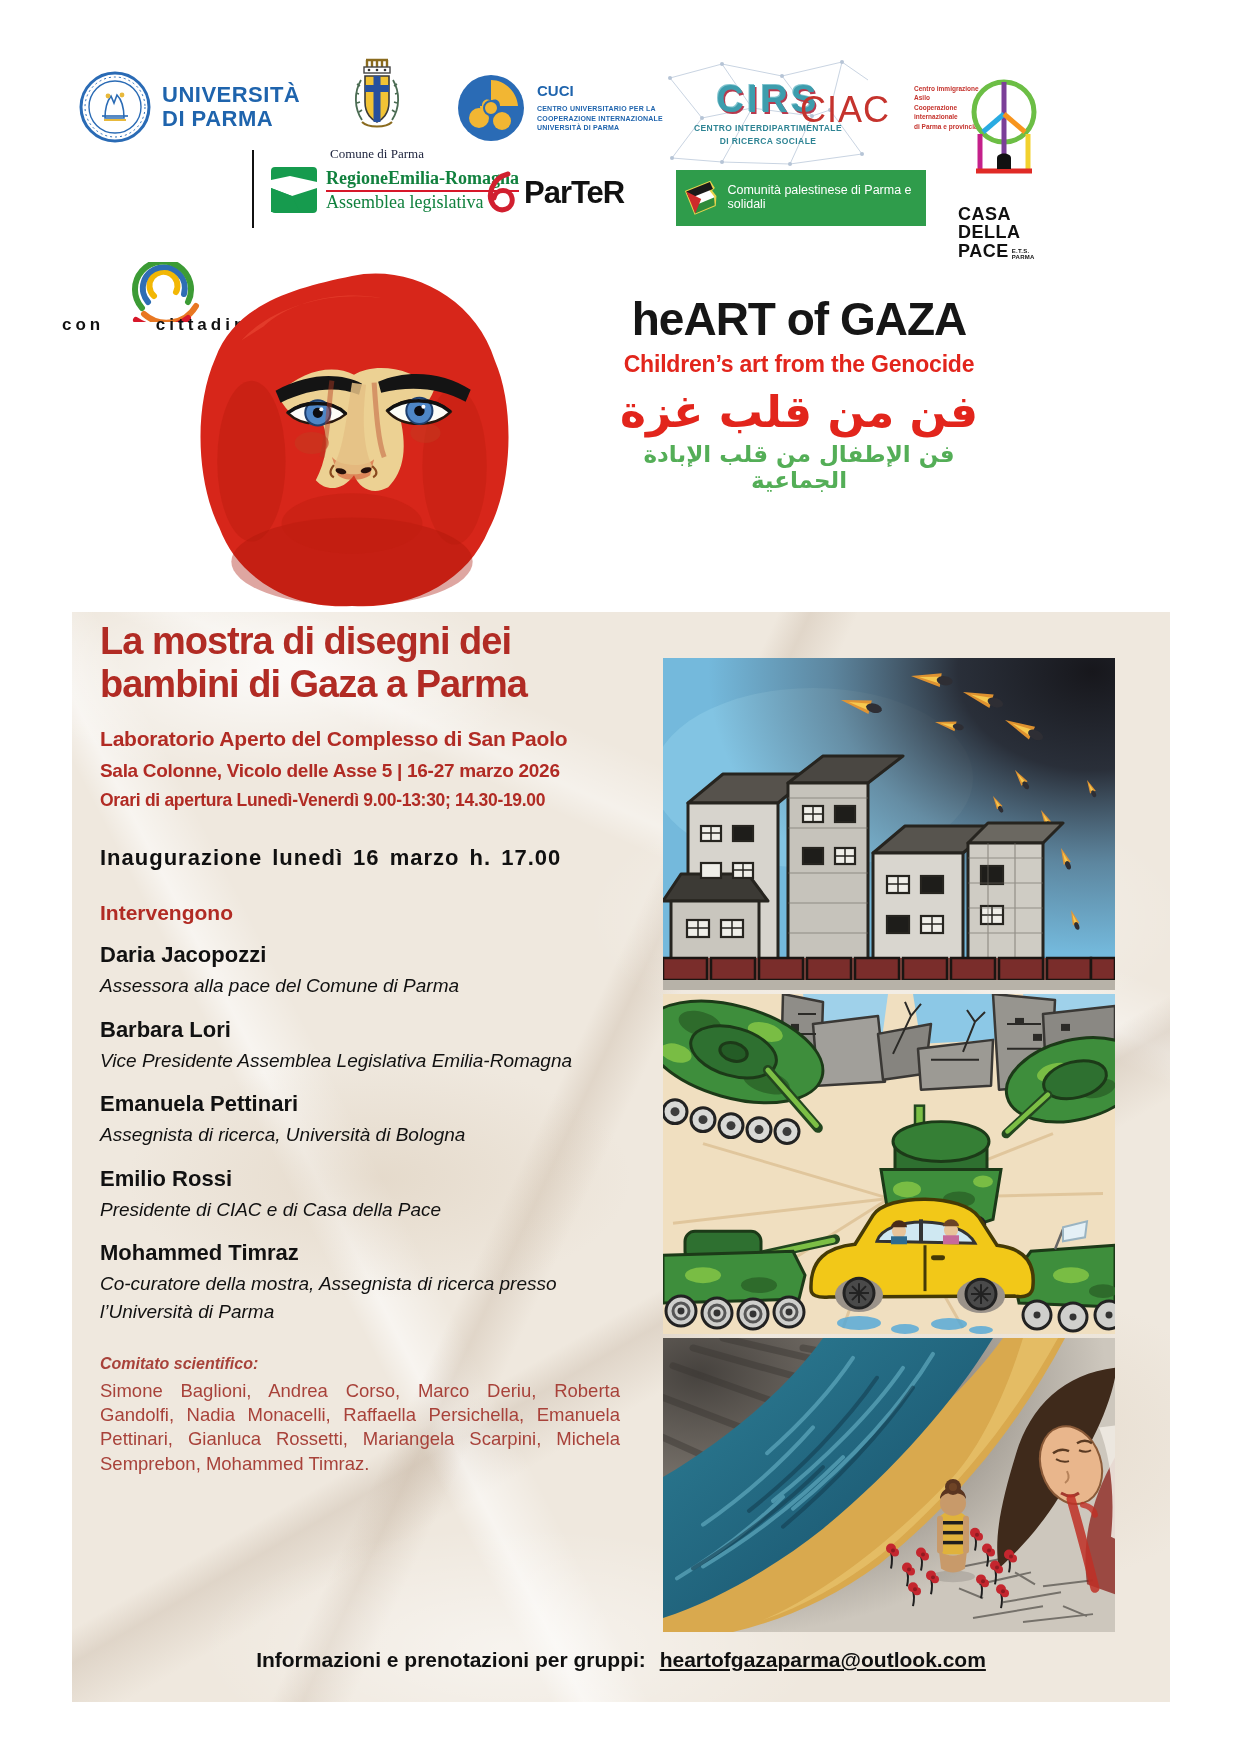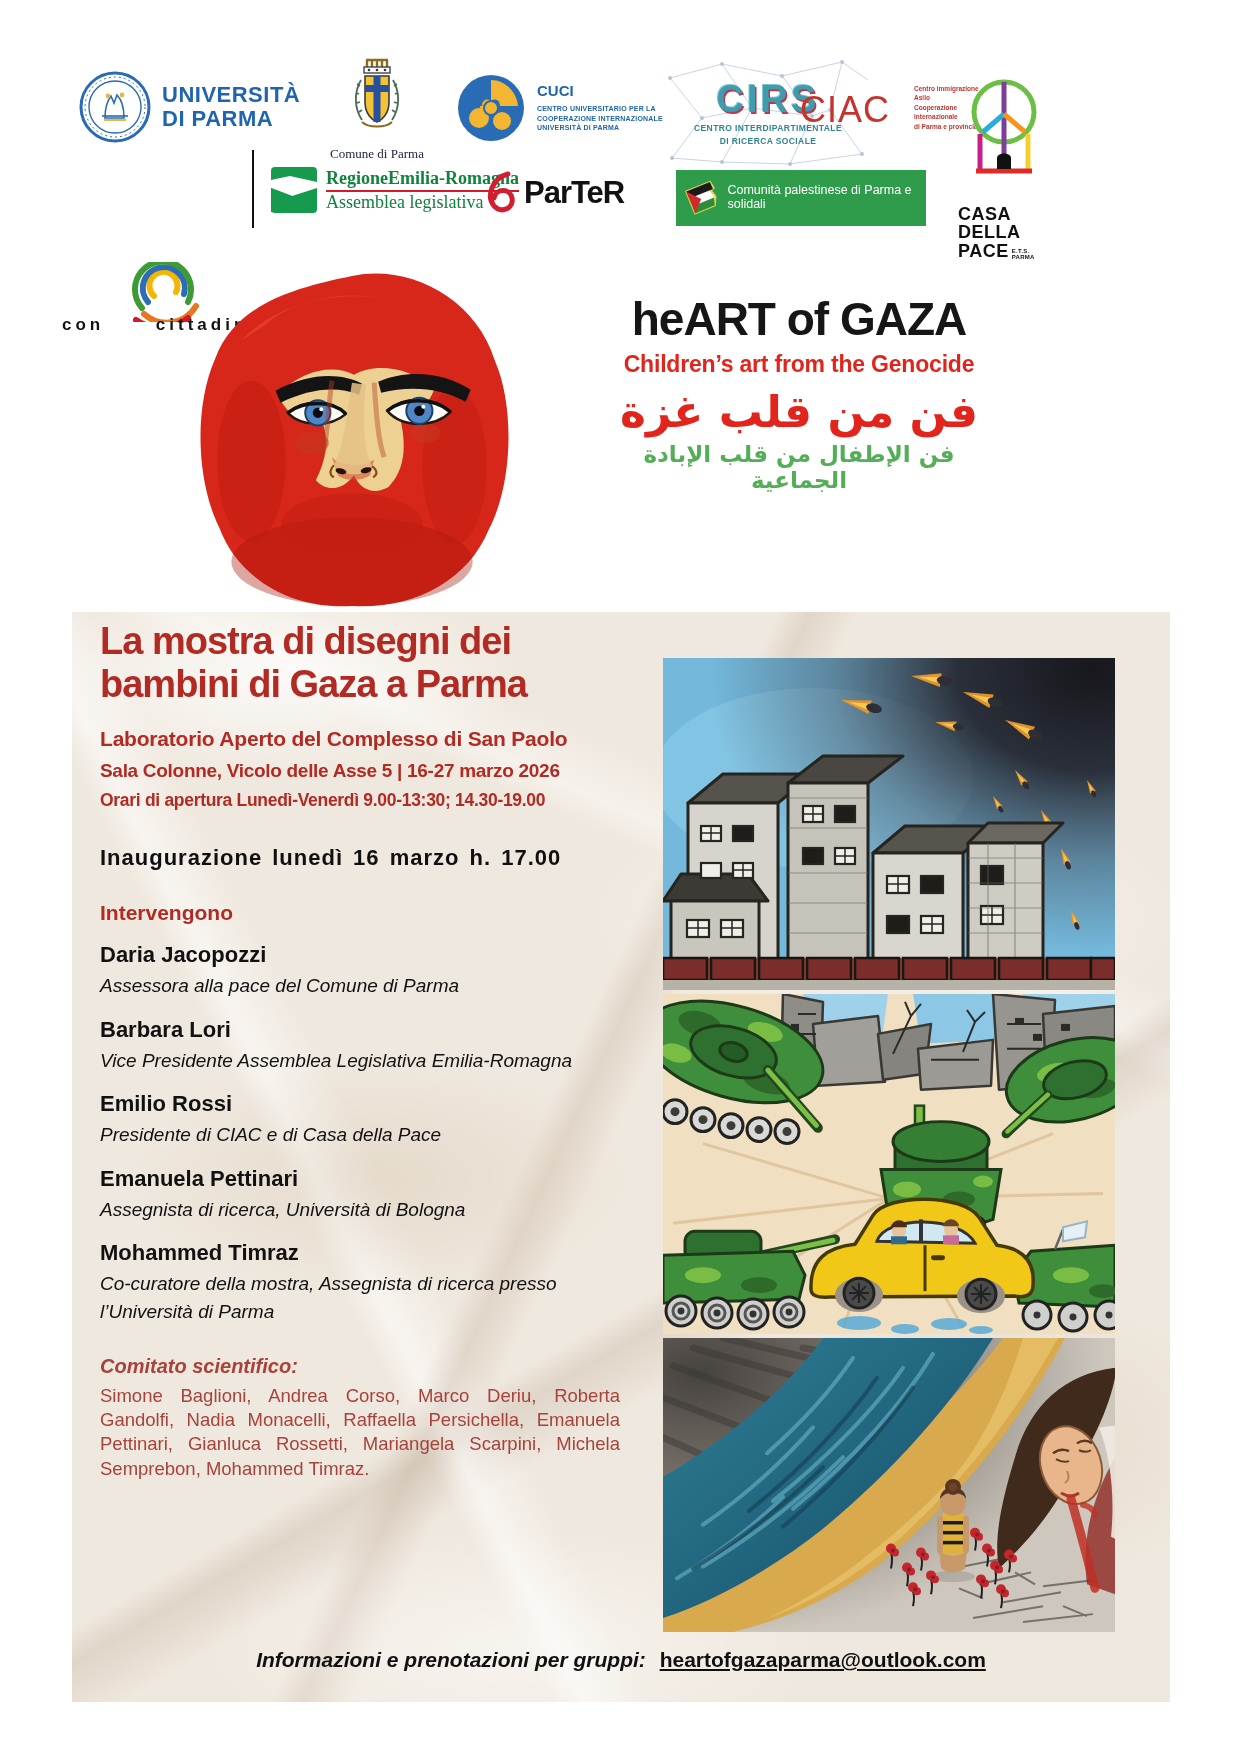--- a/index.html
+++ b/index.html
@@ -67,24 +67,24 @@
   .main-col{left:100px;top:620px;width:545px;}
   .main-title{font-size:38px;font-weight:bold;color:var(--brick_red);letter-spacing:-1px;line-height:1.12;width:520px;}
   .venue{font-size:21px;font-weight:bold;color:var(--brick_red);margin-top:22px;letter-spacing:-.2px;}
   .loc-dates{font-size:19px;font-weight:bold;color:var(--brick_red);margin-top:9px;letter-spacing:-.3px;}
   .hours{font-size:17.5px;font-weight:bold;color:var(--brick_red);margin-top:8px;letter-spacing:-.3px;}
   .inaug{font-size:22px;font-weight:bold;color:#101010;margin-top:34px;letter-spacing:1px;word-spacing:3px;}
   .interv{font-size:21px;font-weight:bold;color:var(--brick_red);margin-top:30px;}
   .speaker{margin-top:17px;max-width:525px;}
   .speaker-name{font-size:22px;font-weight:bold;color:#111;}
   .speaker-role{font-size:19px;font-style:italic;color:#111;margin-top:4px;line-height:1.45;}
-  .committee-h{font-size:20px;font-weight:bold;font-style:italic;color:var(--committee_red);margin-top:30px;}
+  .committee-h{font-size:16px;font-weight:bold;font-style:italic;color:var(--committee_red);margin-top:30px;}
   .committee{font-size:18.5px;color:var(--committee_red);margin-top:6px;line-height:1.3;text-align:justify;width:520px;}
   .footer-line{left:72px;top:1648px;width:1098px;text-align:center;font-size:21px;color:#101010;}
-  .footer-label{font-weight:bold;font-style:italic;}
+  .footer-label{font-weight:bold;}
   .footer-email{font-weight:bold;text-decoration:underline;color:#101010;margin-left:8px;}
 
   .drawing{position:absolute;left:663px;width:452px;background:#fff;}
   .drawing svg{display:block;width:100%;height:100%;}
   #drawing-1{top:658px;height:332px;}
   #drawing-2{top:994px;height:340px;}
   #drawing-3{top:1338px;height:294px;}
 
   .face-art{left:178px;top:260px;width:348px;height:352px;}
 </style>
@@ -304,26 +304,26 @@
 
     <div class="speaker">
       <div class="speaker-name">Daria Jacopozzi</div>
       <div class="speaker-role">Assessora alla pace del Comune di Parma</div>
     </div>
     <div class="speaker">
       <div class="speaker-name">Barbara Lori</div>
       <div class="speaker-role">Vice Presidente Assemblea Legislativa Emilia-Romagna</div>
     </div>
     <div class="speaker">
+      <div class="speaker-name">Emanuela Pettinari</div>
+      <div class="speaker-role">Assegnista di ricerca, Università di Bologna</div>
+    </div>
+    <div class="speaker">
       <div class="speaker-name">Emilio Rossi</div>
       <div class="speaker-role">Presidente di CIAC e di Casa della Pace</div>
-    </div>
-    <div class="speaker">
-      <div class="speaker-name">Emanuela Pettinari</div>
-      <div class="speaker-role">Assegnista di ricerca, Università di Bologna</div>
     </div>
     <div class="speaker">
       <div class="speaker-name">Mohammed Timraz</div>
       <div class="speaker-role">Co-curatore della mostra, Assegnista di ricerca presso l’Università di Parma</div>
     </div>
 
     <div class="committee-h">Comitato scientifico:</div>
     <div class="committee">Simone Baglioni, Andrea Corso, Marco Deriu, Roberta Gandolfi, Nadia Monacelli, Raffaella Persichella, Emanuela Pettinari, Gianluca Rossetti, Mariangela Scarpini, Michela Semprebon, Mohammed Timraz.</div>
   </div>
 

